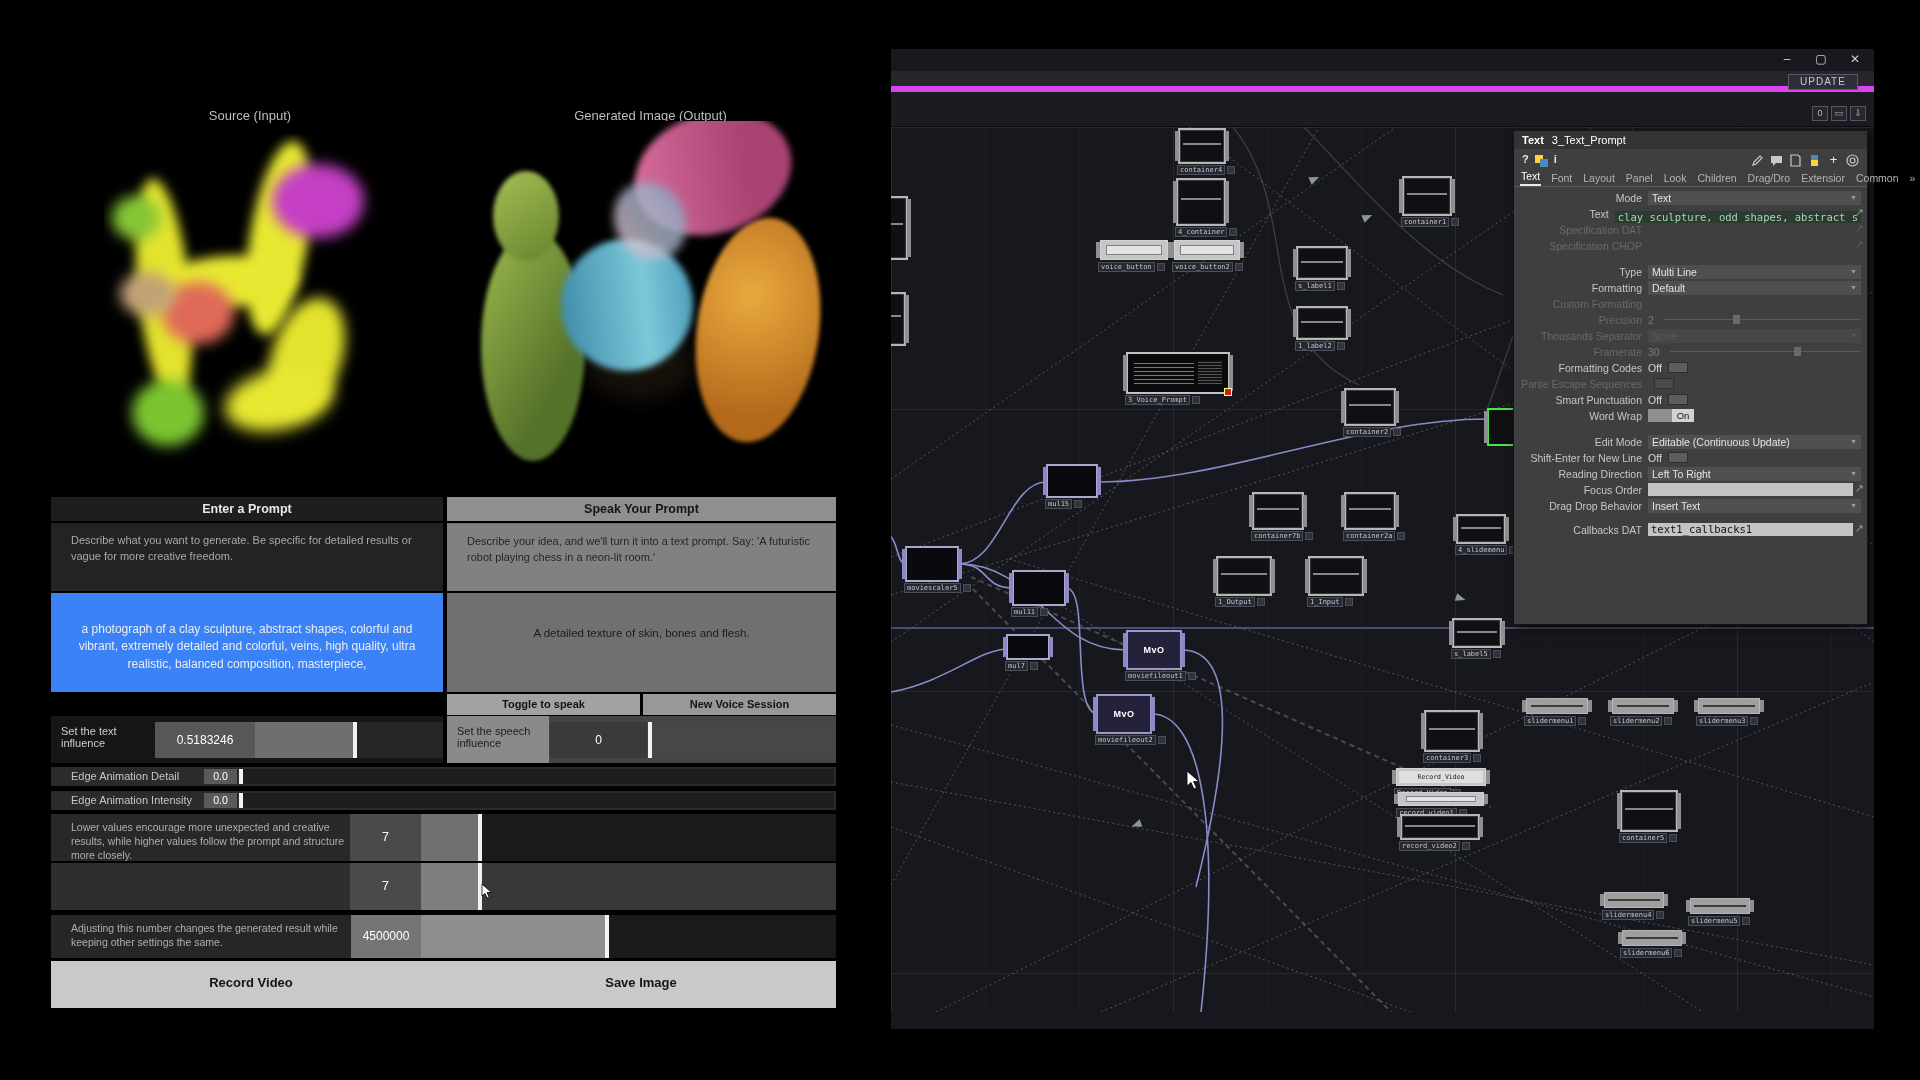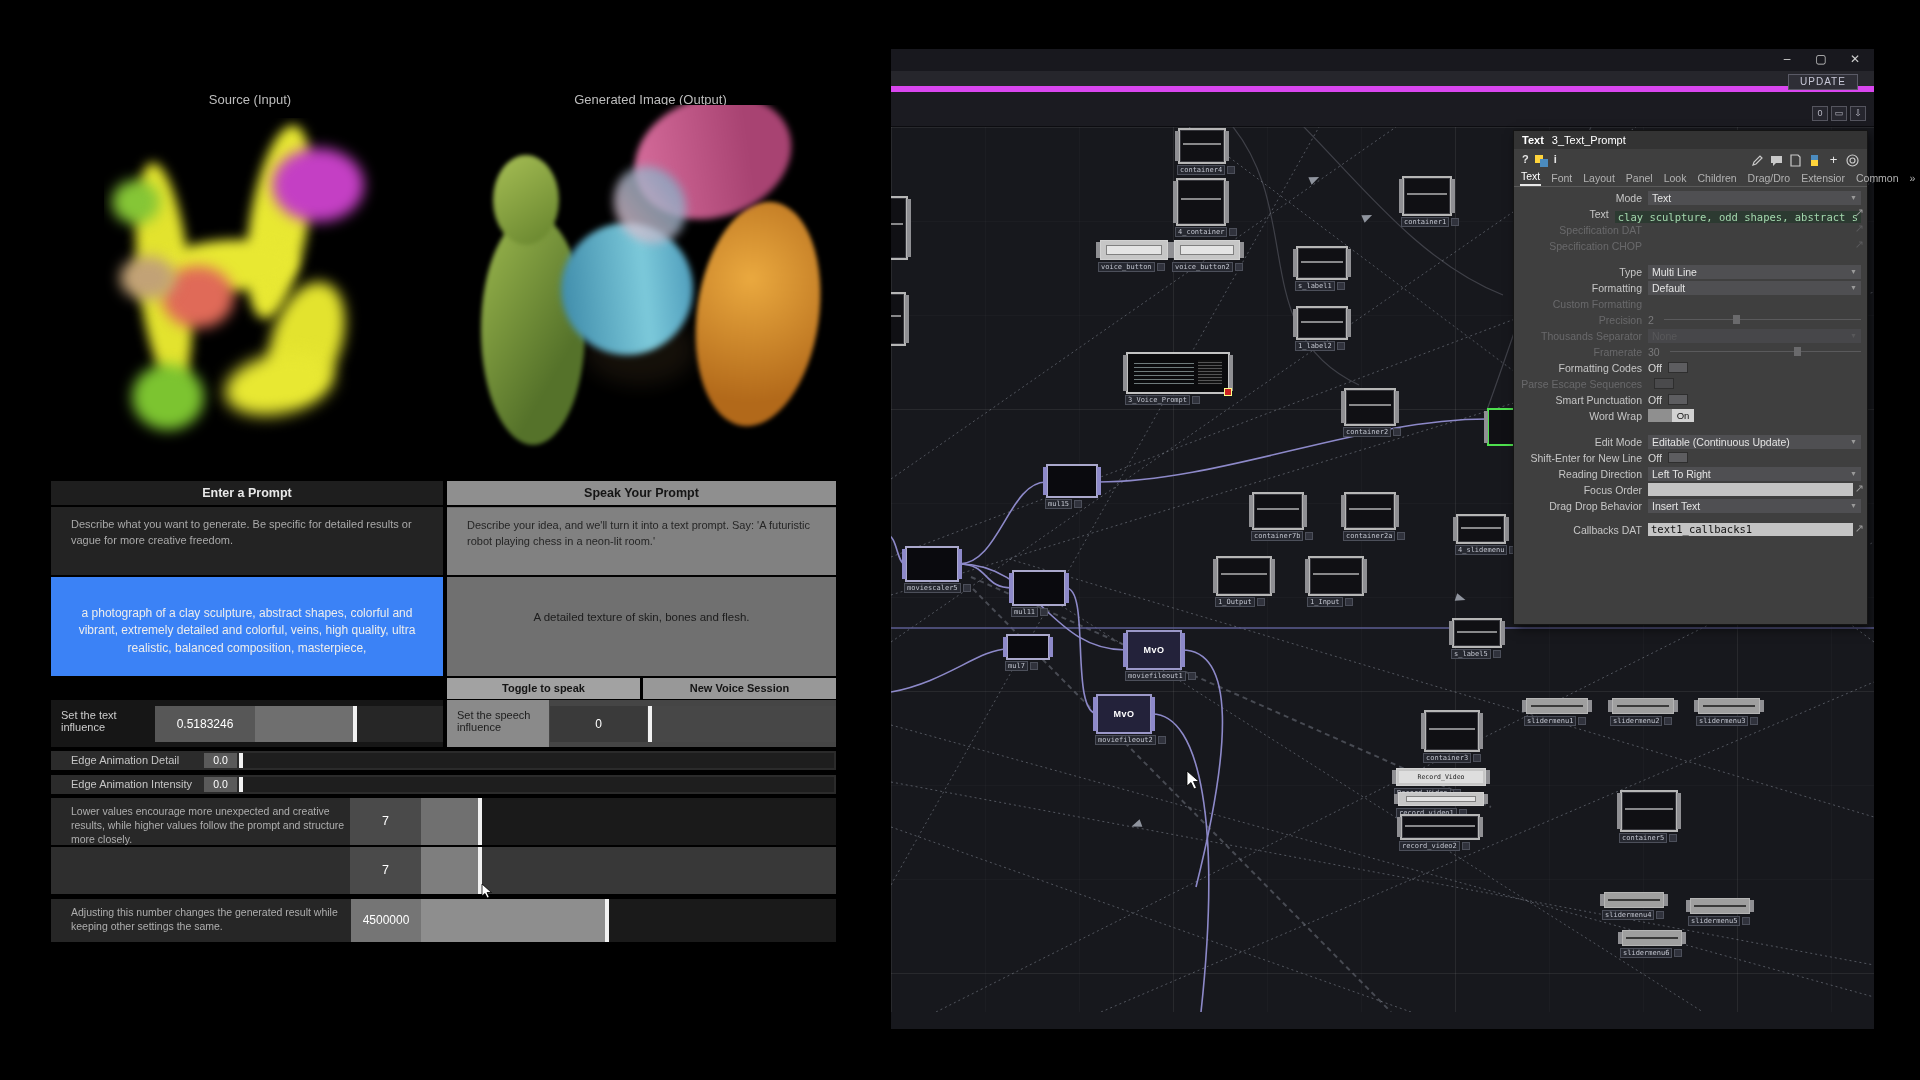--- a/index.html
+++ b/index.html
@@ -1,21 +1,21 @@
 <!DOCTYPE html>
 <html><head>
 <meta charset="utf-8">
 <style>
   * { margin:0; padding:0; box-sizing:border-box; }
   html,body { width:1920px; height:1080px; background:#000; overflow:hidden;
               font-family:"Liberation Sans", sans-serif; }
   .abs { position:absolute; }
 
   
-  #left-app { position:absolute; left:0; top:0; width:860px; height:928px; }
+  #left-app { position:absolute; left:0; top:16px; width:860px; height:928px; }
   .img-label { position:absolute; color:#bdbdbd; font-size:13px; text-align:center; }
   #src-img, #out-img { position:absolute; background:#000; overflow:hidden; }
   #src-img div, #out-img div { position:absolute; border-radius:50%; }
   
   .sp1{left:34px;top:44px;width:52px;height:226px;background:#e3e32e;border-radius:40%;filter:blur(6px);transform:rotate(-6deg);}
   .sp2{left:146px;top:6px;width:58px;height:196px;background:#e8e832;border-radius:40%;filter:blur(6px);transform:rotate(9deg);}
   .sp3{left:52px;top:122px;width:140px;height:52px;background:#e8e832;border-radius:40%;filter:blur(6px);transform:rotate(-4deg);}
   .sp4{left:168px;top:162px;width:70px;height:120px;background:#e3e32e;border-radius:45%;filter:blur(7px);transform:rotate(18deg);}
   .sp5{left:120px;top:236px;width:110px;height:60px;background:#e8e832;filter:blur(8px);transform:rotate(-12deg);}
   .sp6{left:168px;top:30px;width:92px;height:74px;background:#c43fc4;filter:blur(7px);}
@@ -238,20 +238,24 @@
   </div>
 
   <div class="big-row" style="left:51px;top:899px;width:785px;height:43px;background:#262626;">
     <div class="blurb">Adjusting this number changes the generated result while keeping other settings the same.</div>
     <div class="valbox" style="left:300px;top:0;width:70px;height:43px;background:#757575;font-size:12px;line-height:43px;">4500000</div>
     <div class="abs" style="left:370px;top:0;width:184px;height:43px;background:#8e8e8e;"></div>
     <div class="handle" style="left:554px;top:0;height:43px;"></div>
     <div class="abs" style="left:558px;top:0;width:227px;height:43px;background:#1a1a1a;"></div>
   </div>
 
+  <div id="bottom-bar" style="left:51px;top:945px;width:785px;height:47px;">
+    <span style="left:60px;width:280px;">Record Video</span>
+    <span style="left:450px;width:280px;">Save Image</span>
+  </div>
 </div>
 
 <div id="td-window">
   <div id="td-title">
     <div class="winbtn" style="right:74px;">–</div>
     <div class="winbtn" style="right:40px;">▢</div>
     <div class="winbtn" style="right:6px;">✕</div>
   </div>
   <div id="td-toolbar">
     <div id="update-btn">UPDATE</div>

